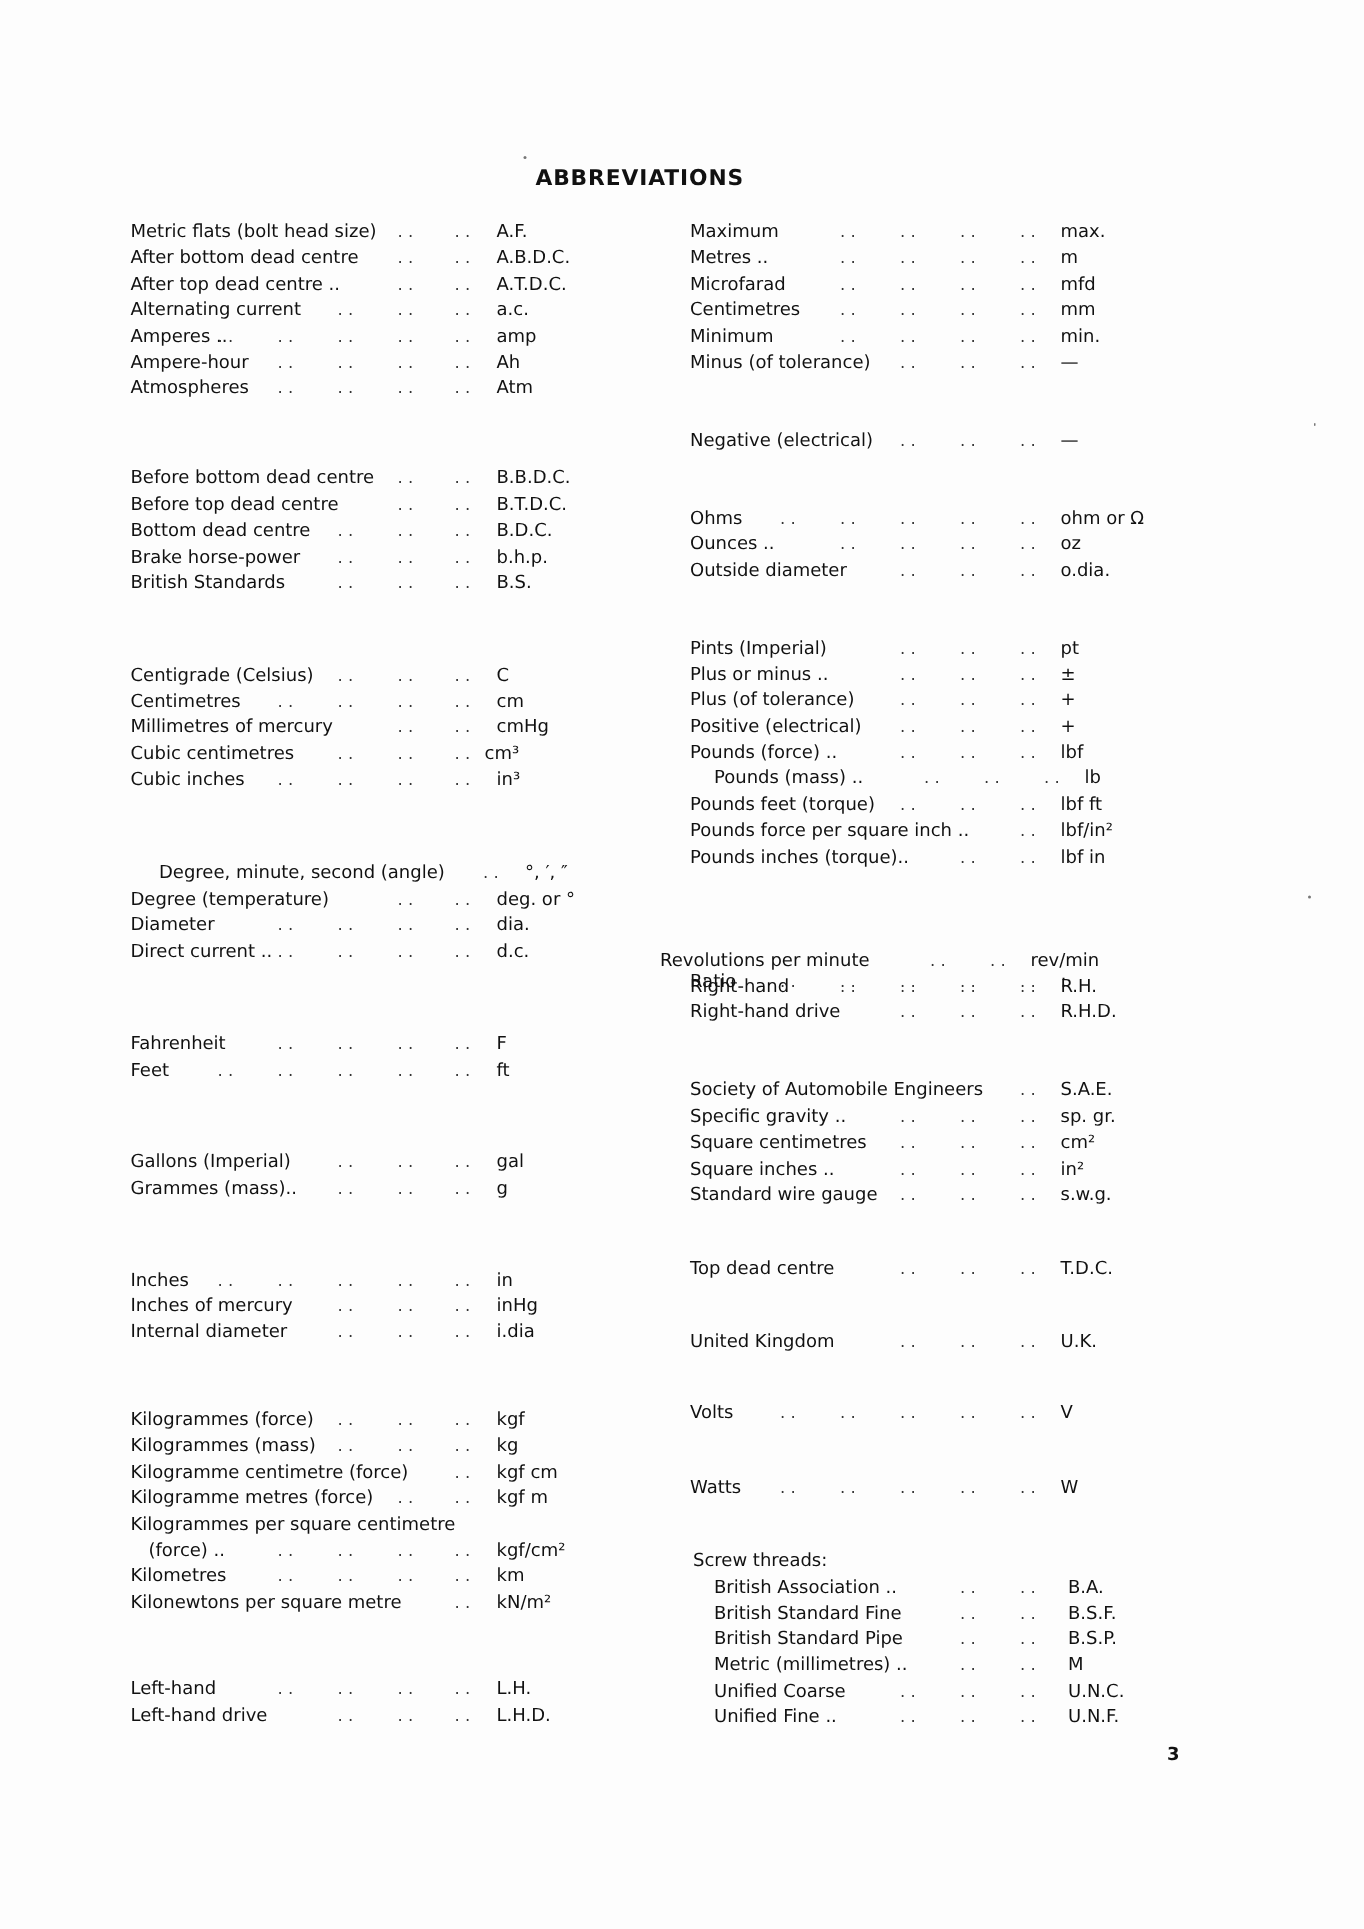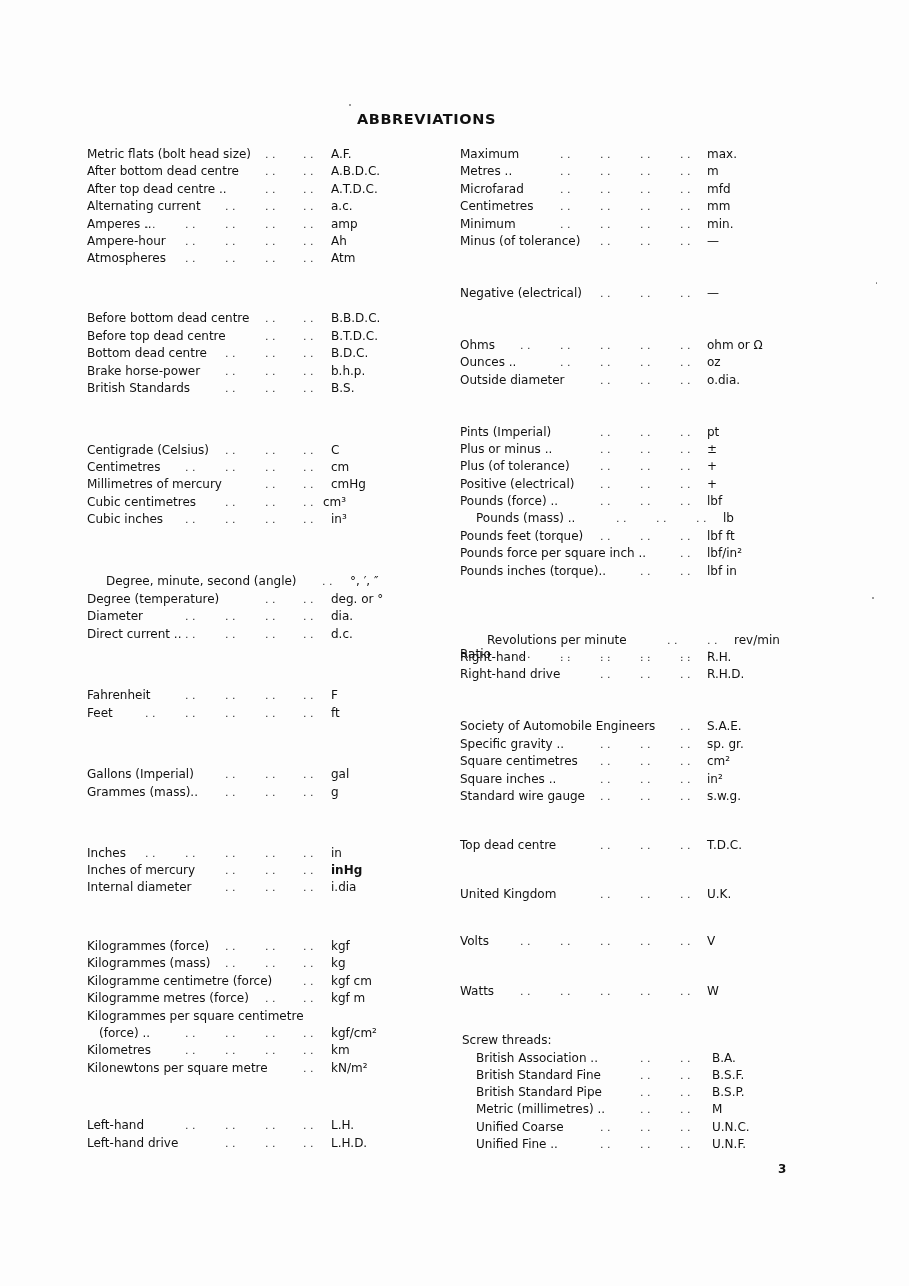--- a/index.html
+++ b/index.html
@@ -209,21 +209,21 @@
         <span class="dots" style="left: 138px;">. .</span>
         <span class="dots" style="left: 178px;">. .</span>
         <span class="dots" style="left: 216px;">. .</span>
         <span class="abbr" style="left: 244px;">in</span>
       </div>
       <div class="row" style="top: 862px; left: 87px; width: 330px;">
         <span class="term">Inches of mercury</span>
         <span class="dots" style="left: 138px;">. .</span>
         <span class="dots" style="left: 178px;">. .</span>
         <span class="dots" style="left: 216px;">. .</span>
-        <span class="abbr" style="left: 244px; font-weight: bold;">inHg</span>
+        <span class="abbr" style="left: 244px;">inHg</span>
       </div>
       <div class="row" style="top: 879px; left: 87px; width: 330px;">
         <span class="term">Internal diameter</span>
         <span class="dots" style="left: 138px;">. .</span>
         <span class="dots" style="left: 178px;">. .</span>
         <span class="dots" style="left: 216px;">. .</span>
         <span class="abbr" style="left: 244px;">i.dia</span>
       </div>
       <div class="row" style="top: 938px; left: 87px; width: 330px;">
         <span class="term">Kilogrammes (force)</span>
@@ -431,21 +431,21 @@
       </div>
       <div class="row" style="top: 646px; left: 460px; width: 330px;">
         <span class="term">Ratio</span>
         <span class="dots" style="left: 60px;">. .</span>
         <span class="dots" style="left: 100px;">. .</span>
         <span class="dots" style="left: 140px;">. .</span>
         <span class="dots" style="left: 180px;">. .</span>
         <span class="dots" style="left: 220px;">. .</span>
         <span class="abbr" style="left: 247px;">:</span>
       </div>
-      <div class="row" style="top: 632px; left: 487px; width: 330px; text-align: right;">
+      <div class="row" style="top: 632px; left: 440px; width: 330px; text-align: right;">
         <span class="term">Revolutions per minute</span>
         <span class="dots" style="left: 180px;">. .</span>
         <span class="dots" style="left: 220px;">. .</span>
         <span class="abbr" style="left: 247px;">rev/min</span>
       </div>
       <div class="row" style="top: 649px; left: 460px; width: 330px;">
         <span class="term">Right-hand</span>
         <span class="dots" style="left: 100px;">. .</span>
         <span class="dots" style="left: 140px;">. .</span>
         <span class="dots" style="left: 180px;">. .</span>

